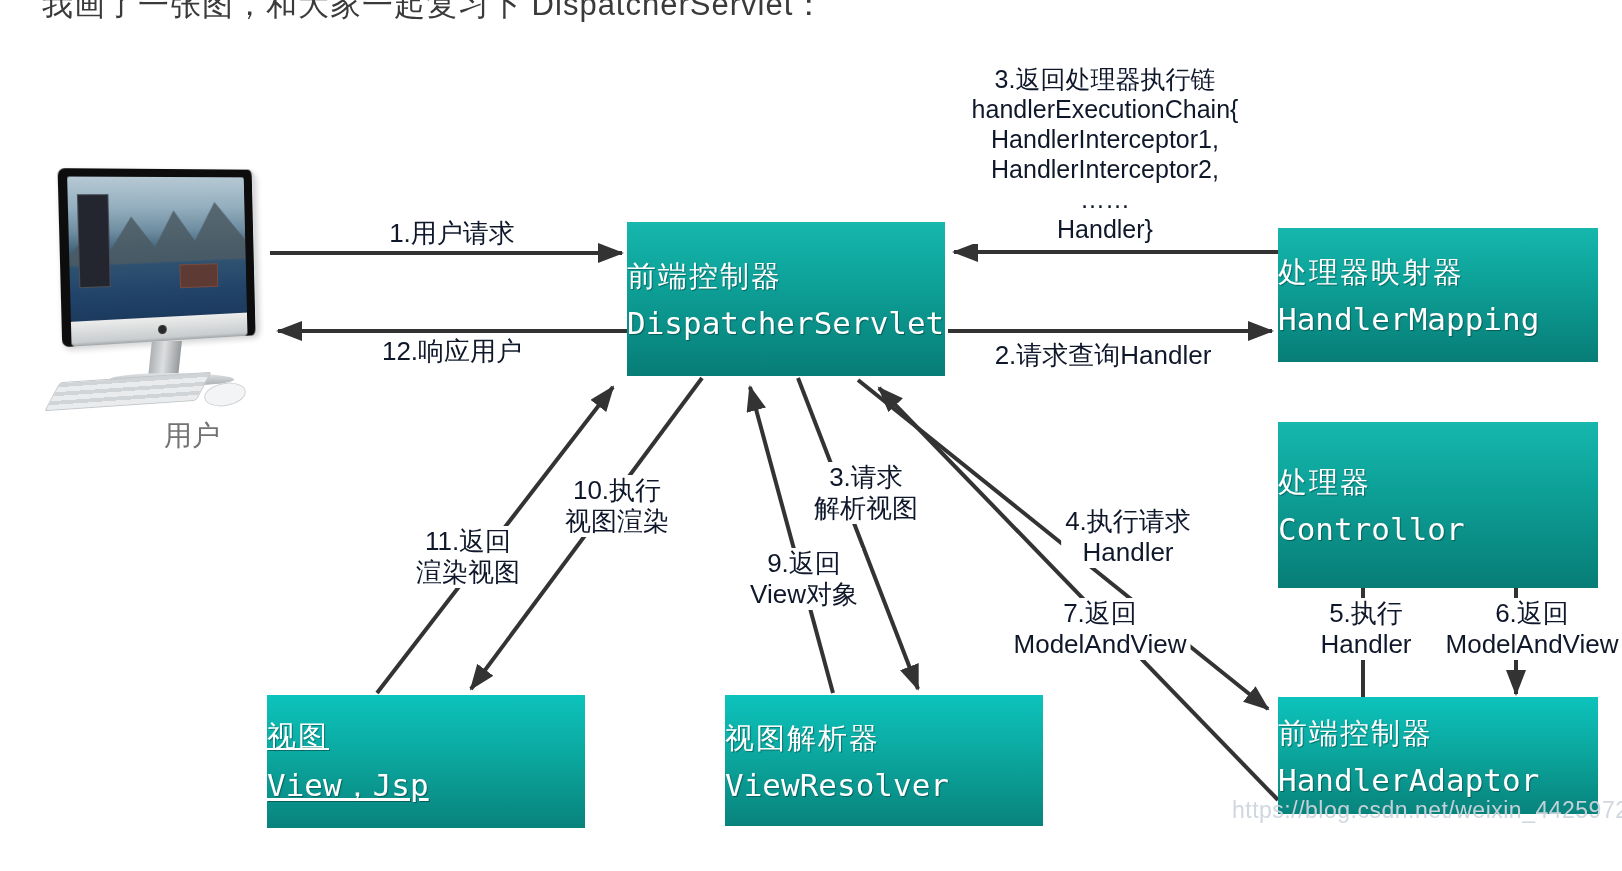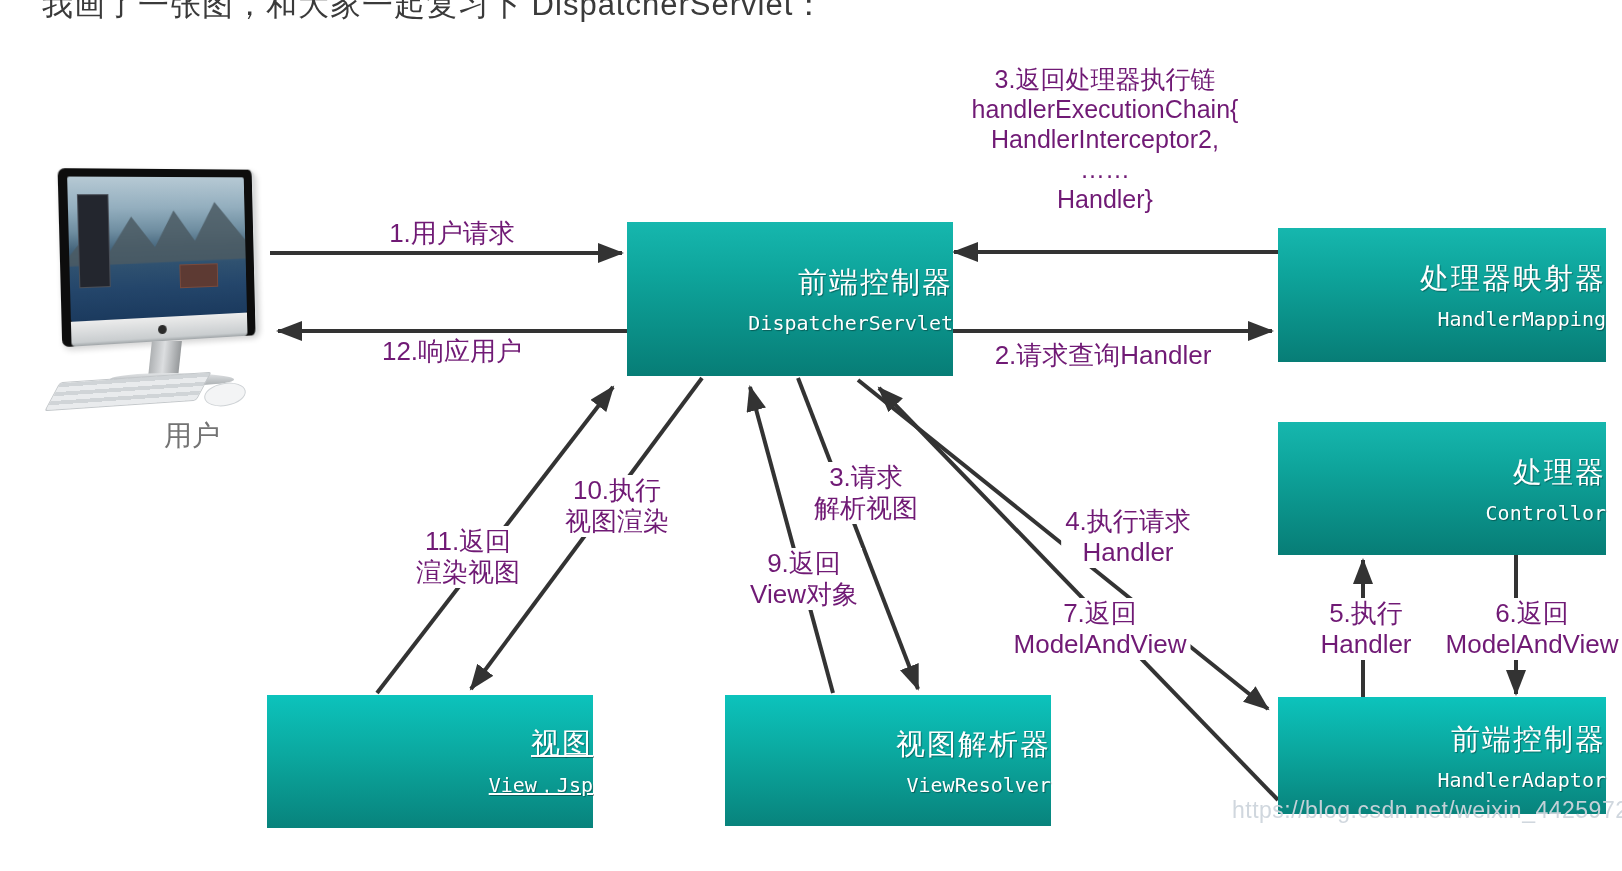--- a/index.html
+++ b/index.html
@@ -7,32 +7,32 @@
     position:relative;width:1622px;height:871px;background:#ffffff;
     overflow:hidden;font-family:"Liberation Sans",sans-serif;border-radius:6px;
   }
   
   .header-text{
     position:absolute;left:42px;top:-16px;font-size:31px;color:#3a3a3a;
     letter-spacing:1px;white-space:nowrap;
   }
   
   .node{
-    position:absolute;display:flex;flex-direction:column;align-items:flex-end;justify-content:center;
+    position:absolute;display:flex;flex-direction:column;align-items:flex-start;justify-content:center;
     background:linear-gradient(180deg,#16b7ae 0%,#0ea49b 35%,#077d76 100%);
-    color:#fff;text-align:center;z-index:2;gap:8px;padding-left:8px;
+    color:#fff;text-align:center;z-index:2;gap:8px;
   }
   .node.bright{background:linear-gradient(180deg,#0cc3bc 0%,#0ba89f 45%,#08837c 100%);}
   .node .zh{font-size:29px;letter-spacing:2px;font-family:"DejaVu Serif",serif;text-shadow:1px 1px 1px rgba(0,0,0,.35);}
-  .node .en{font-size:20px;font-family:"DejaVu Sans Mono",monospace;text-shadow:1px 1px 1px rgba(0,0,0,.35);}
+  .node .en{font-size:31px;font-family:"DejaVu Sans Mono",monospace;text-shadow:1px 1px 1px rgba(0,0,0,.35);}
   
   svg.wires{position:absolute;left:0;top:0;z-index:1;}
   
   .albl{
-    position:absolute;z-index:3;color:#701a75;font-size:26px;text-align:center;
+    position:absolute;z-index:3;color:#0f172a;font-size:26px;text-align:center;
     transform:translateX(-50%);line-height:31px;white-space:nowrap;background:#fff;padding:0 4px;
   }
   .albl.block{font-size:25px;line-height:30px;}
   
   .watermark{
     position:absolute;left:1232px;top:797px;z-index:4;font-size:23px;
     color:rgba(205,213,220,0.95);letter-spacing:.5px;white-space:nowrap;
   }
   
   .imac{position:absolute;left:52px;top:165px;width:230px;height:290px;z-index:2;}
@@ -127,21 +127,21 @@
   <div class="node" style="left:627px;top:222px;width:318px;height:154px;">
     <span class="zh">前端控制器</span>
     <span class="en">DispatcherServlet</span>
   </div>
 
   <div class="node" style="left:1278px;top:228px;width:320px;height:134px;">
     <span class="zh">处理器映射器</span>
     <span class="en">HandlerMapping</span>
   </div>
 
-  <div class="node" style="left:1278px;top:422px;width:320px;height:133px;">
+  <div class="node" style="left:1278px;top:422px;width:320px;height:166px;">
     <span class="zh">处理器</span>
     <span class="en">Controllor</span>
   </div>
 
   <div class="node bright" style="left:1278px;top:697px;width:320px;height:117px;">
     <span class="zh">前端控制器</span>
     <span class="en">HandlerAdaptor</span>
   </div>
 
   <div class="node bright" style="left:267px;top:695px;width:318px;height:133px;text-decoration:underline;">
@@ -162,20 +162,21 @@
     <div>12.响应用户</div>
   </div>
 
   <div class="albl" style="left:1103px;top:340px;">
     <div>2.请求查询Handler</div>
   </div>
 
   <div class="albl block" style="left:1105px;top:64px;">
     <div>3.返回处理器执行链</div>
     <div>handlerExecutionChain{</div>
+    <div>HandlerInterceptor1,</div>
     <div>HandlerInterceptor2,</div>
     <div>……</div>
     <div>Handler}</div>
   </div>
 
   <div class="albl" style="left:1128px;top:506px;">
     <div>4.执行请求</div>
     <div>Handler</div>
   </div>
 

